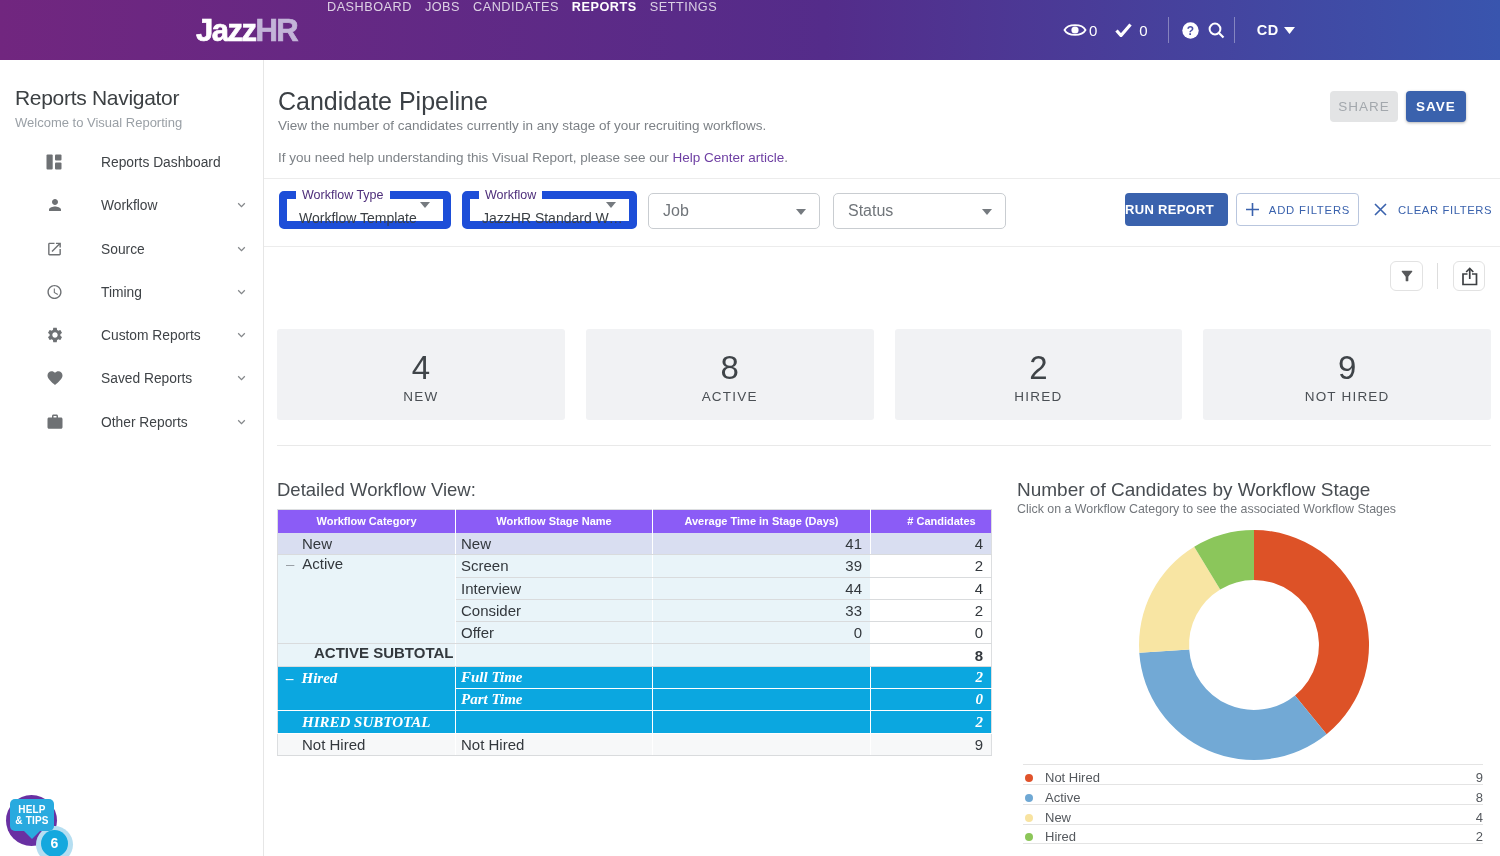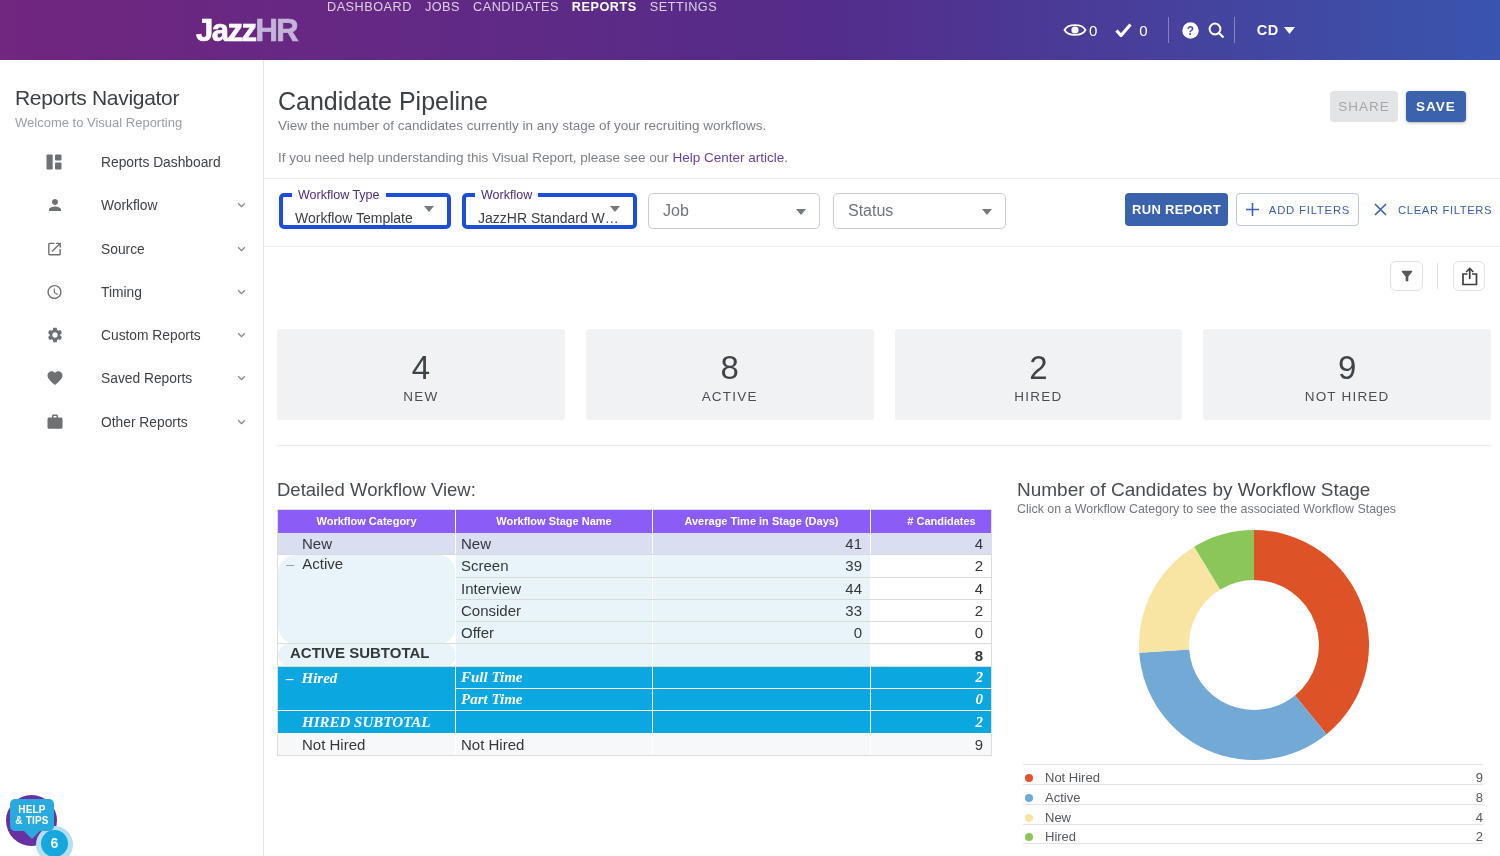--- a/index.html
+++ b/index.html
@@ -27,49 +27,49 @@
 .main { position:absolute; left:264px; top:60px; width:1236px; height:796px; background:#fff; }
 .pg-title { position:absolute; left:14px; top:27px; font-size:25px; color:#3b4045; }
 .pg-d1 { position:absolute; left:14px; top:58px; font-size:13.5px; color:#7d8287; }
 .pg-d2 { position:absolute; left:14px; top:90px; font-size:13.5px; color:#7d8287; }
 .pg-d2 a { color:#6e3fa3; text-decoration:none; }
 .btn-share { position:absolute; left:1066px; top:31px; width:68px; height:31px; background:#e3e4e5; border-radius:4px; color:#a3a8ad; font-size:13.5px; letter-spacing:1px; text-align:center; line-height:31px; }
 .btn-save { position:absolute; left:1142px; top:31px; width:60px; height:31px; background:#3a62ad; border-radius:4px; color:#fff; font-weight:bold; font-size:13.5px; letter-spacing:1px; text-align:center; line-height:31px; box-shadow:0 1px 3px rgba(0,0,0,0.3); }
 .hr1 { position:absolute; left:0; top:118px; width:1236px; height:1px; background:#ececec; }
 .hr2 { position:absolute; left:0; top:186px; width:1236px; height:1px; background:#ececec; }
 
-fieldset.f { position:absolute; top:128px; height:41px; border:4px solid #1d4ed8; border-radius:5px; background:#fff; }
+fieldset.f { position:absolute; top:128px; height:41px; border:8px solid #1d4ed8; border-radius:5px; background:#fff; }
 fieldset.f legend { margin-left:9px; padding:0 6px; font-size:12.5px; color:#4d2d7a; }
 fieldset.f .val { position:absolute; left:12px; top:8px; font-size:14px; color:#3b4045; white-space:nowrap; }
 .sel { position:absolute; top:133px; height:36px; border:1px solid #c9cdd1; border-radius:5px; background:#fff; }
 .sel .val { position:absolute; left:14px; top:8px; font-size:16px; color:#70757a; }
 .caret { position:absolute; right:13px; top:50%; margin-top:-2px; width:0; height:0; border-left:5px solid transparent; border-right:5px solid transparent; border-top:6px solid #757a7f; }
 fieldset.f .caret { top:auto; bottom:13px; margin-top:0; }
-.btn-run { position:absolute; left:861px; top:133px; width:103px; height:33px; background:#3a62ad; border-radius:4px; color:#fff; font-weight:bold; font-size:13px; letter-spacing:0.3px; text-align:center; line-height:33px; }
+.btn-run { position:absolute; left:861px; top:133px; width:103px; height:33px; background:#3a62ad; border-radius:4px; color:#fff; font-weight:bold; font-size:13px; letter-spacing:0.3px; line-height:33px; }
 .btn-addf { position:absolute; left:972px; top:133px; width:123px; height:33px; border:1px solid #b9c6de; border-radius:4px; color:#3a62ad; font-size:11.3px; letter-spacing:0.8px; display:flex; align-items:center; justify-content:center; }
 .btn-clearf { position:absolute; left:1106px; top:133px; white-space:nowrap; width:130px; height:33px; color:#3a62ad; font-size:11.3px; letter-spacing:0.6px; display:flex; align-items:center; }
 
 .ibtn { position:absolute; top:201px; width:33px; height:30px; border:1px solid #e2e2e2; border-radius:6px; display:flex; align-items:center; justify-content:center; }
 .ivdiv { position:absolute; left:1173px; top:203px; width:1px; height:26px; background:#ddd; }
 
 .cards { position:absolute; left:13px; top:269px; width:1214px; height:91px; display:flex; gap:21px; }
 .card { flex:1; background:#f1f2f4; border-radius:3px; text-align:center; padding-top:22px; }
 .card .num { font-size:33px; color:#3f4448; line-height:34px; }
 .card .cl { font-size:13.5px; color:#4a4f54; letter-spacing:1.2px; margin-top:4px; }
 .hr3 { position:absolute; left:13px; top:385px; width:1214px; height:1px; background:#e9e9e9; }
 
 .tbl-title { position:absolute; left:13px; top:419px; font-size:18.5px; color:#484d52; }
 table.wf.pos { position:absolute; left:13px; top:449px; width:714px; border-collapse:collapse; table-layout:fixed; font-size:15px; color:#33383d; }
 table.wf td { padding:0 8px; height:22.3px; border-bottom:1px solid #d9dbdd; border-right:1px solid #fff; overflow:hidden; white-space:nowrap; }
 table.wf td:last-child { border-right:none;padding-left:29px; }
 table.wf { border:1px solid #dcdee0; }
 table.wf tr.hdr td { background:#8b5cf6; color:#fff; font-weight:bold; font-size:11px; text-align:center; height:23px; border-bottom:none; border-right:1px solid rgba(255,255,255,0.55); }
 table.wf .r { text-align:right; }
 tr.newrow td { background:#d9def1; }
-td.cat { background:#e9f4f9; vertical-align:top;border-radius:18px; }
+td.cat { background:#e9f4f9; vertical-align:top; }
 table.wf td.stg { background:#e9f4f9; border-right:1px solid #fff; padding-left:5px; }
 td.cwhite { background:#fff; }
 tr.hired td { background:#0ba7e0; color:#fff; font-family:"Liberation Serif", serif; font-weight:bold; font-style:italic; border-bottom:1px solid rgba(255,255,255,0.85); border-right:1px solid rgba(255,255,255,0.85); }
 tr.nh td { background:#f7f8f9; }
 .dash { color:#9aa0a6; margin-right:8px; }
 
 .ch-title { position:absolute; left:753px; top:419px; font-size:19px; color:#484d52; }
 .ch-sub { position:absolute; left:753px; top:442px; font-size:12.4px; color:#73777c; }
 .legend { position:absolute; left:759px; top:704px; width:460px; font-size:13px; color:#55595e; }
 .lrow { height:20px; border-top:1px solid #e4e4e4; display:flex; align-items:center; }
@@ -296,21 +296,21 @@
           <td class="stg">Consider</td>
           <td class="stg r">33</td>
           <td class="cwhite r">2</td>
         </tr>
     <tr>
           <td class="stg">Offer</td>
           <td class="stg r">0</td>
           <td class="cwhite r">0</td>
         </tr>
     <tr>
-          <td class="cat" style="font-weight:bold;padding-left:12px">ACTIVE SUBTOTAL</td>
+          <td class="cat" style="font-weight:bold;padding-left:36px">ACTIVE SUBTOTAL</td>
           <td class="stg"></td>
           <td class="stg"></td>
           <td class="cwhite r" style="font-weight:bold">8</td>
         </tr>
     <tr class="hired">
           <td rowspan="2" style="vertical-align:top;line-height:22px"><span style="margin-right:8px">–</span>Hired</td>
           <td style="padding-left:5px">Full Time</td>
           <td></td>
           <td class="r">2</td>
         </tr>

